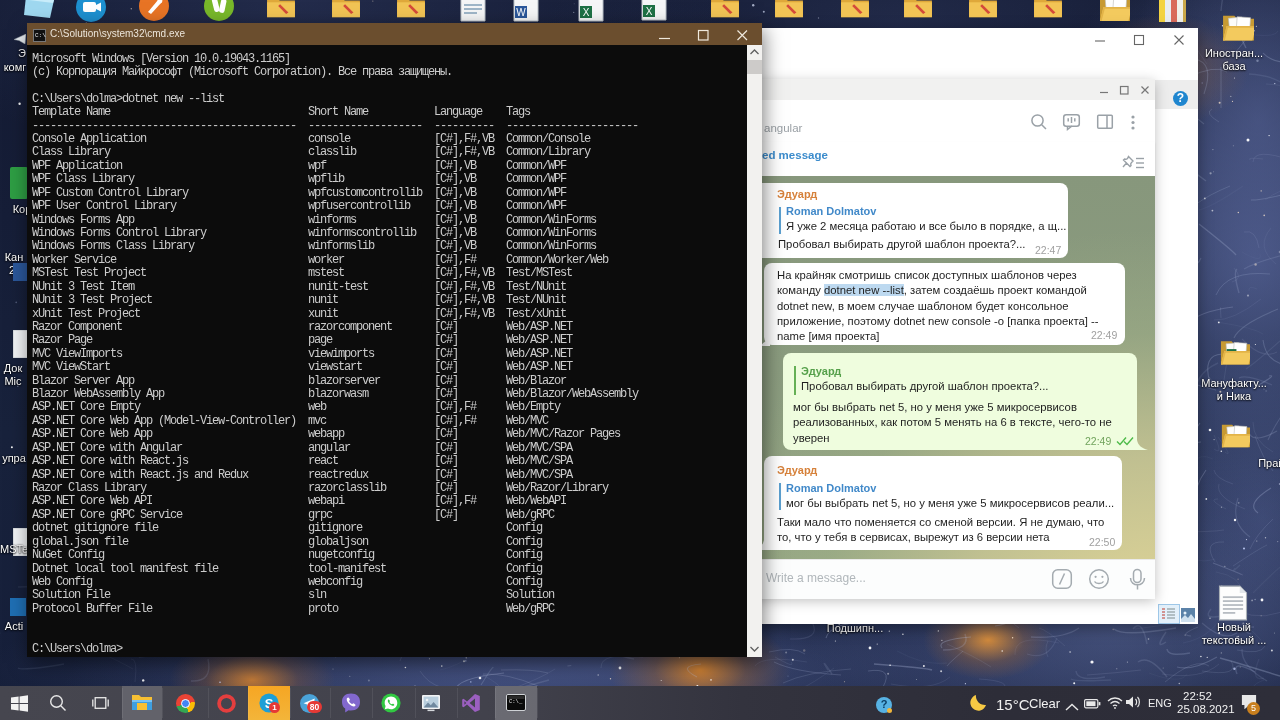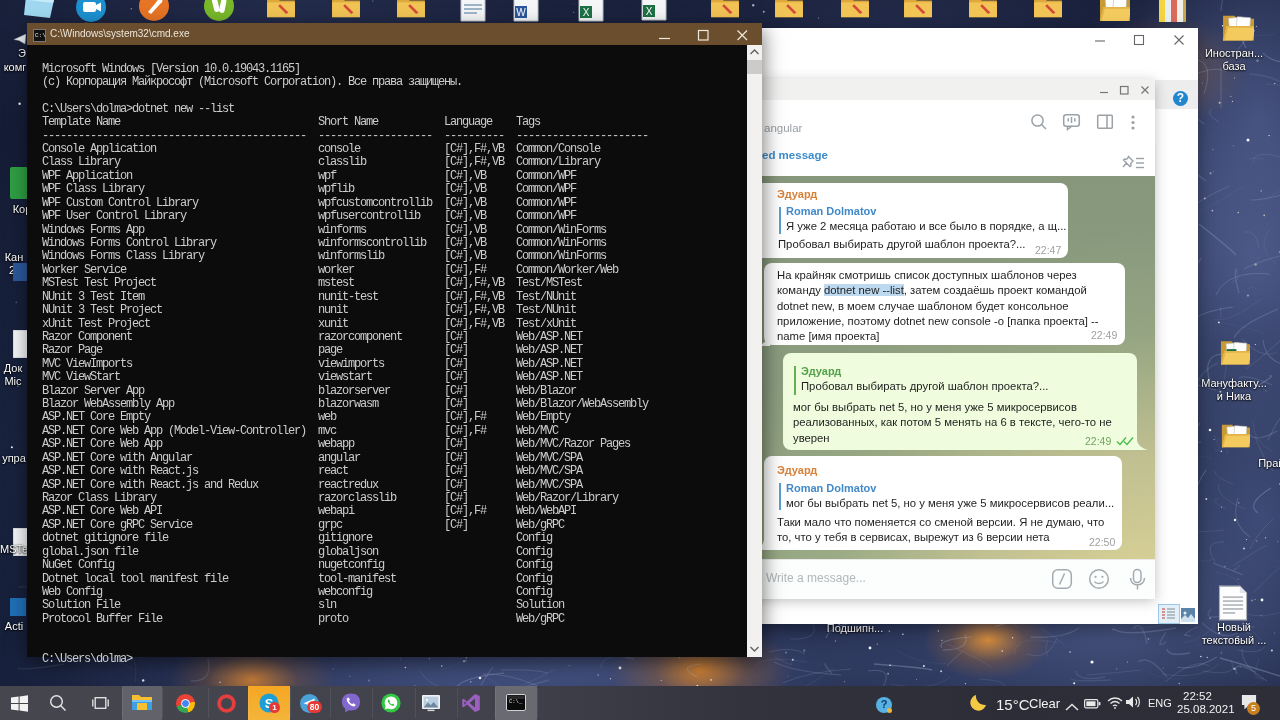--- a/index.html
+++ b/index.html
@@ -21,21 +21,21 @@
       linear-gradient(180deg,#141b33 0%,#161e38 30%,#18223c 60%,#161f3a 100%);}
   
   .dlabel{color:#fff;font-size:11px;text-align:center;text-shadow:0 1px 2px rgba(0,0,0,.9),0 0 2px rgba(0,0,0,.8);line-height:12.5px;}
   
   #tgmain{left:757px;top:28px;width:441px;height:596px;background:#fff;box-shadow:0 4px 14px rgba(0,0,0,.35);}
   #tgchat{left:748px;top:79px;width:407px;height:519px;background:#fff;box-shadow:0 3px 12px rgba(0,0,0,.25);}
   #cmd{left:27px;top:23px;width:735px;height:634px;box-shadow:2px 6px 18px rgba(0,0,0,.5);}
   #cmdtitle{left:0;top:0;width:735px;height:22px;background:#6b4e2e;}
   #cmdbody{left:0;top:22px;width:720px;height:612px;background:#0c0c0c;}
   #cmdscroll{left:720px;top:22px;width:15px;height:612px;background:#f2f1ef;}
-  #console{margin:14px;padding:3.5px 0 0 1px;font-family:"Liberation Mono",monospace;font-size:12px;line-height:13.42px;letter-spacing:-1.2px;color:#cccccc;}
+  #console{margin:4px;padding:3.5px 0 0 1px;font-family:"Liberation Mono",monospace;font-size:12px;line-height:13.42px;letter-spacing:-1.2px;color:#cccccc;}
   #taskbar{left:0;top:686px;width:1280px;height:34px;background:linear-gradient(90deg,#46464f 0%,#42424c 38%,#33333e 58%,#2d2d38 78%,#2e2e39 100%);}
   .sep{position:absolute;top:2px;width:1px;height:30px;background:rgba(255,255,255,.08);}
 </style>
 </head>
 <body>
 <div id="wall" class="abs"></div>
 <svg id="stars" class="abs" style="left:0;top:0" width="1280" height="720">
     <circle cx="818.5" cy="18.0" r="0.7" fill="#dfe8ff" opacity="0.42"></circle>
     <circle cx="942.7" cy="487.2" r="1.0" fill="#ffe9d0" opacity="0.31"></circle>
     <circle cx="40.7" cy="67.5" r="0.6" fill="#ffffff" opacity="0.6"></circle>
@@ -926,21 +926,21 @@
       <path d="M43.5 13.5 C45 16.3 51 16.3 52.5 13.5"></path>
       <rect x="82.5" y="1.5" width="7.5" height="13" rx="3.75"></rect>
       <path d="M79.5 10 C79.5 19 93.5 19 93.5 10 M86.5 17.5 L86.5 21.5"></path>
     </svg>
   </div>
 <div id="cmd" class="abs">
   <div id="cmdtitle" class="abs">
       <div class="abs" style="left:6px;top:6px;width:11px;height:11px;background:#111;border:1px solid #777">
         <span style="position:absolute;left:1px;top:1.5px;font-size:6px;color:#eee;font-family:Liberation Mono">C:\</span>
       </div>
-      <span class="abs" style="left:23px;top:5px;font-size:10px;color:#ece5da;white-space:nowrap">C:\Windows\system32\cmd.exe</span>
+      <span class="abs" style="left:23px;top:5px;font-size:10px;color:#ece5da;white-space:nowrap">C:\Solution\system32\cmd.exe</span>
       <svg class="abs" style="left:625px;top:5px" width="110" height="14" viewBox="0 0 110 14" stroke="#efe8dc" fill="none" stroke-width="1.2">
         <line x1="7" y1="10.5" x2="18" y2="10.5"></line>
         <rect x="46.5" y="2.5" width="9.5" height="9.5"></rect>
         <path d="M85.5 2.5 L95 12 M95 2.5 L85.5 12"></path>
       </svg>
     </div>
   <div id="cmdbody" class="abs">
       <pre id="console">Microsoft Windows [Version 10.0.19043.1165]
 (c) Корпорация Майкрософт (Microsoft Corporation). Все права защищены.
 

